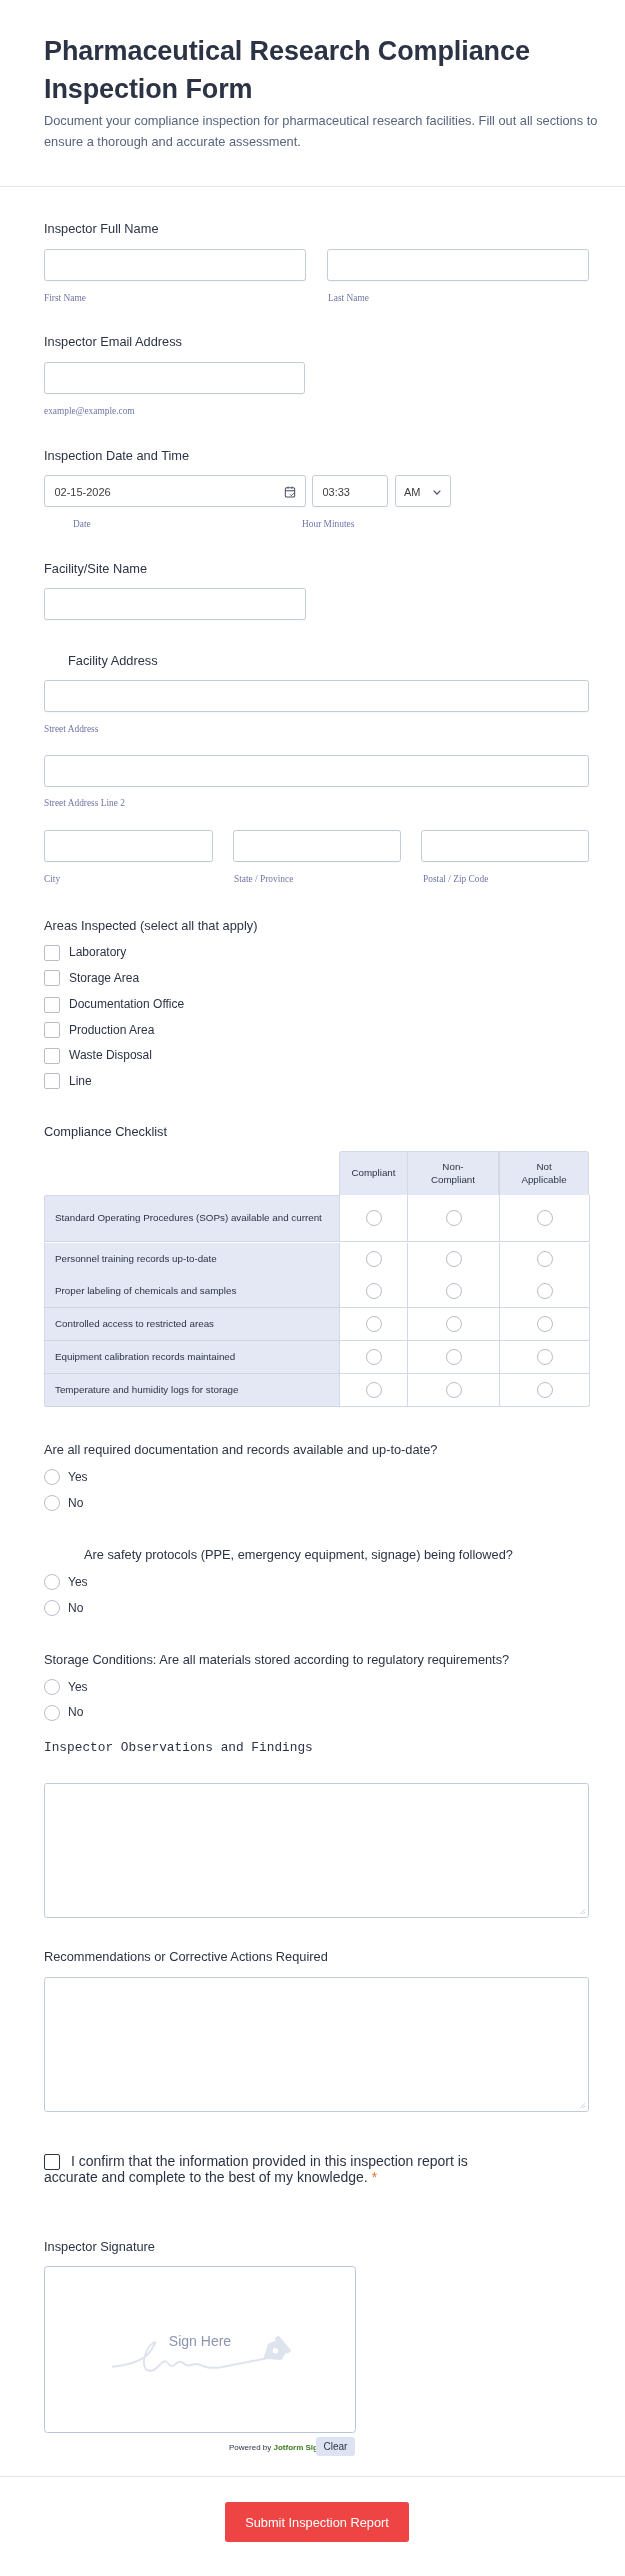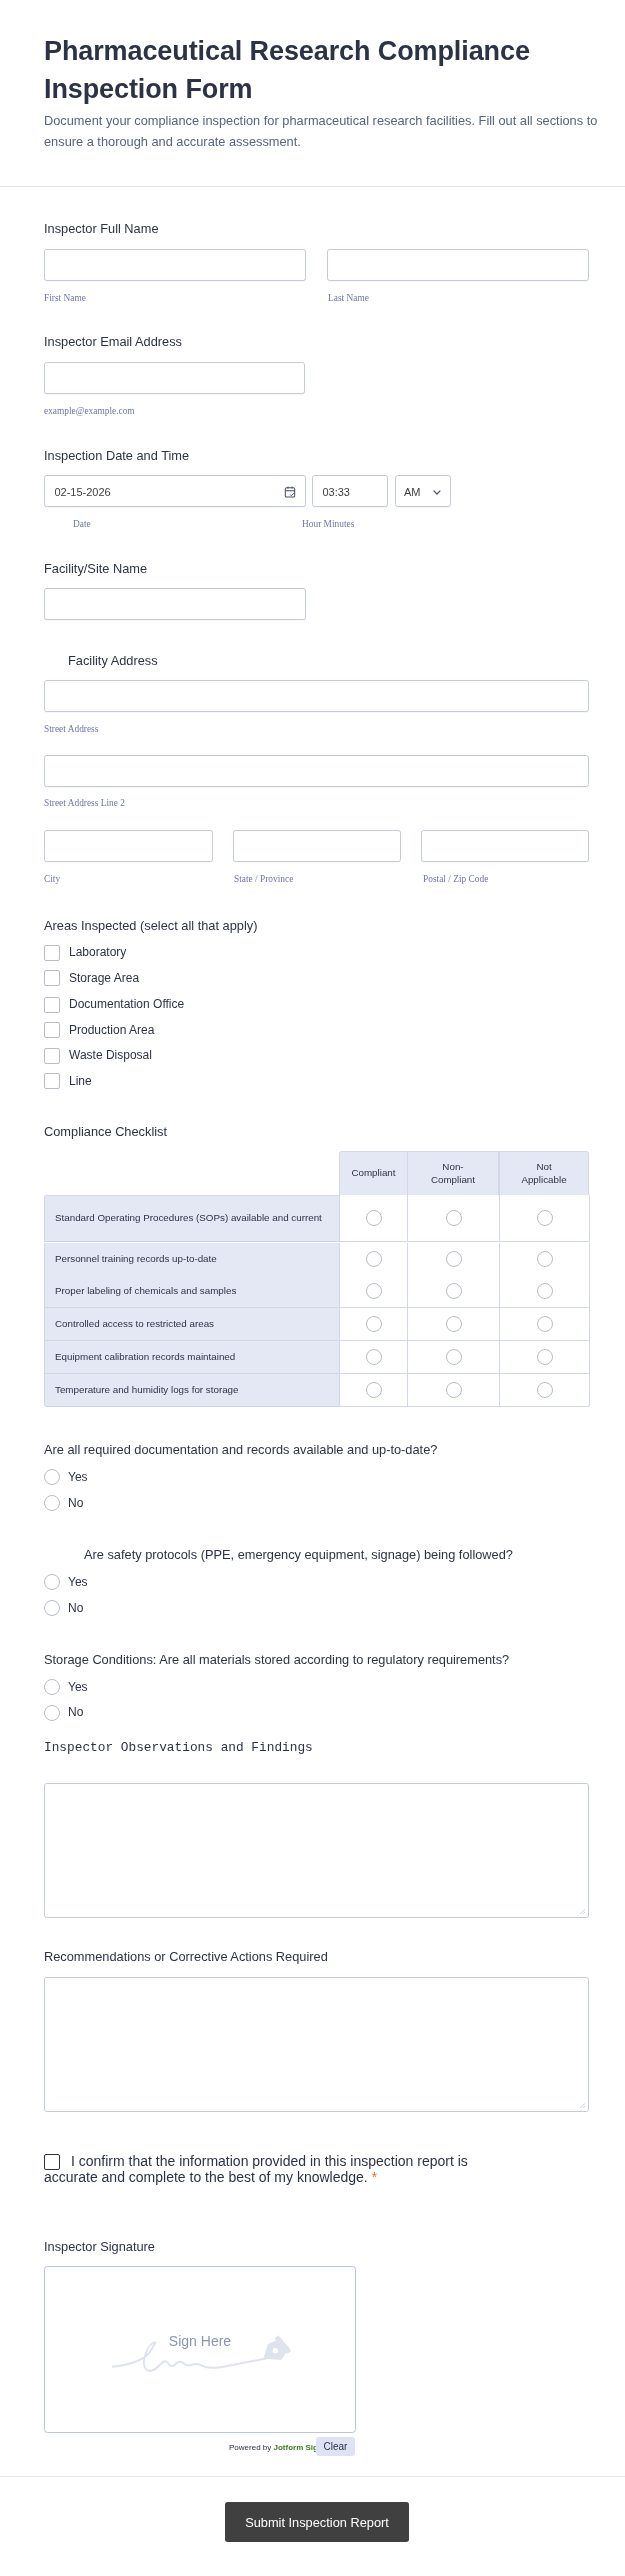--- a/index.html
+++ b/index.html
@@ -22,21 +22,21 @@
   .mx-rowlabel { position: absolute; left: 0; width: 295px; background: #e4e8f4; border-bottom: 0.7px solid #cfd5e3; font-size: 9.8px; color: #2c3345; padding-left: 10px; padding-right: 5px; display: flex; align-items: center; line-height: 12.8px; }
   .mx-cell { position: absolute; background: #fff; border-right: 0.7px solid #d3d8e6; border-bottom: 0.7px solid #d3d8e6; display: flex; align-items: center; justify-content: center; }
   .mx-radio { width: 16px; height: 16px; border: 1px solid #b8bdc9; border-radius: 50%; }
   .textarea { position: absolute; left: 44px; width: 545px; height: 135px; border: 0.7px solid #c3cad8; border-radius: 2.7px; background: #fff; }
   .resize { position: absolute; right: 2.7px; bottom: 2.7px; width: 6.7px; height: 6.7px; }
   .sig-box { position: absolute; left: 44px; top: 2266px; width: 312px; height: 167px; border: 0.7px solid #b7c6dd; border-radius: 3.4px; background: #fff; }
   .sign-here { position: absolute; left: 0; width: 100%; top: 66px; text-align: center; font-size: 14px; color: #8d94ad; }
   .powered { position: absolute; font-size: 8px; color: #2c3345; }
   .powered .brand { color: #3d7e1f; font-weight: bold; }
   .clear-btn { position: absolute; left: 316px; top: 2437px; width: 39px; height: 19px; background: #dde3f3; border-radius: 2.7px; font-size: 10px; color: #2c3345; border: none; display: flex; align-items: center; justify-content: center; }
-  .submit-btn { position: absolute; left: 225px; top: 2502px; width: 184px; height: 40px; background: #404040; border-radius: 2.7px; border: none; color: #fff; font-size: 12.8px; display: flex; align-items: center; justify-content: center; }
+  .submit-btn { position: absolute; left: 225px; top: 2502px; width: 184px; height: 40px; background: #ef4444; border-radius: 2.7px; border: none; color: #fff; font-size: 12.8px; display: flex; align-items: center; justify-content: center; }
   .confirm-box { position: absolute; left: 44px; top: 2154px; width: 16px; height: 16px; border: 1px solid #2c3345; border-radius: 2px; background: #fff; }
   .confirm-text { position: absolute; left: 44px; top: 2153px; width: 471px; font-size: 14px; line-height: 16px; color: #2c3345; text-indent: 27px; }
   .req { color: #e8722c; }
 </style>
 </head>
 <body>
 
 <h1 class="abs header-title">Pharmaceutical Research Compliance Inspection Form</h1>
 <p class="abs header-desc">Document your compliance inspection for pharmaceutical research facilities. Fill out all sections to ensure a thorough and accurate assessment.</p>
 <div class="abs divider" style="top:186px;"></div>

